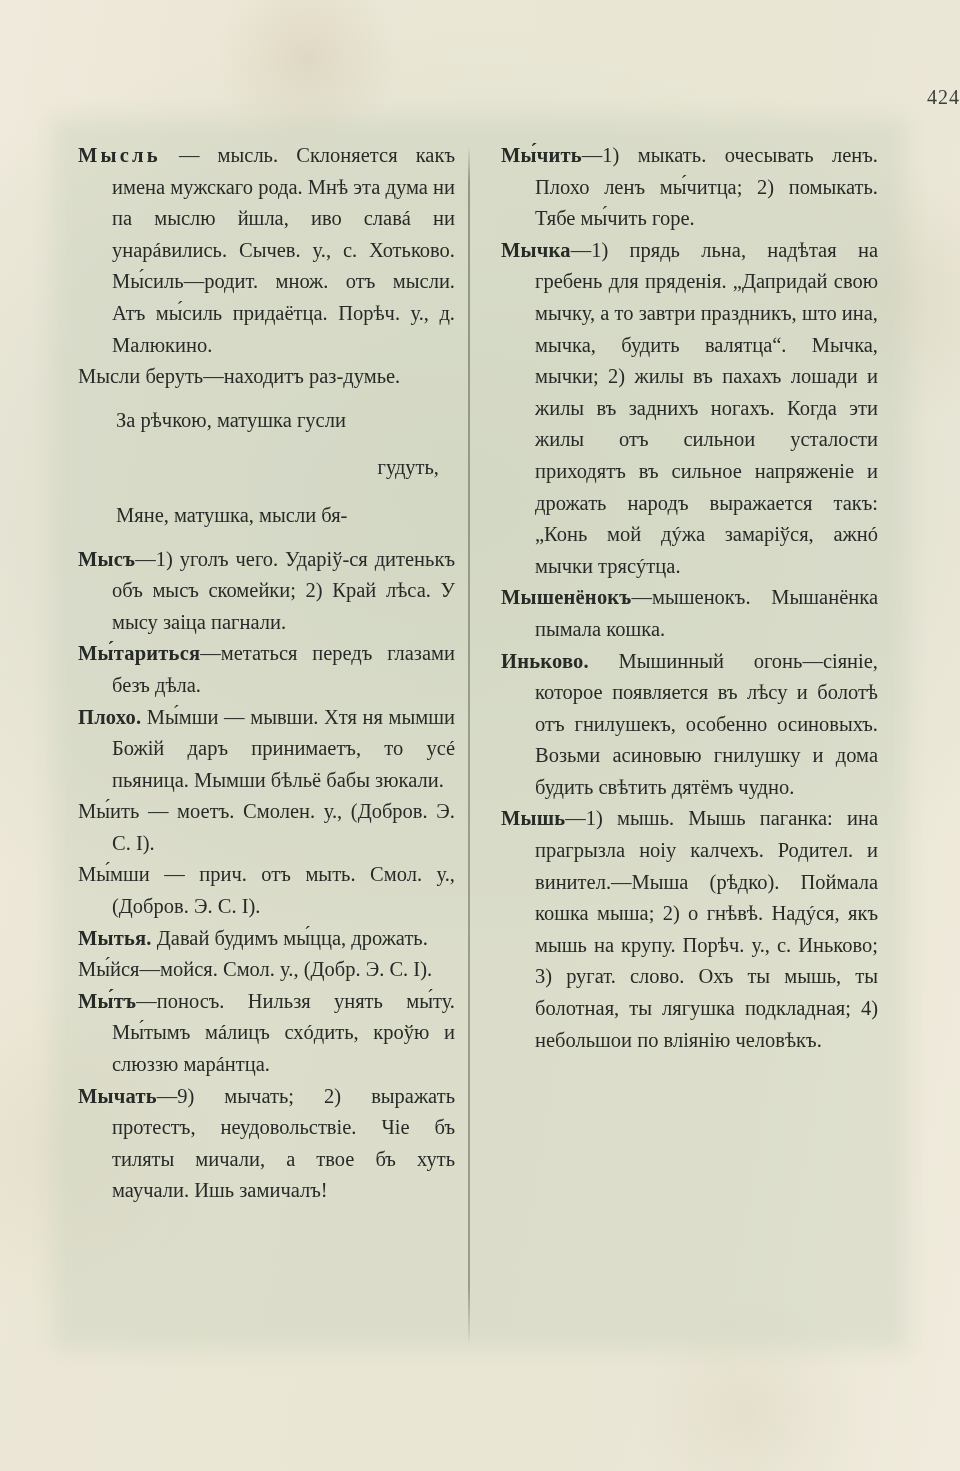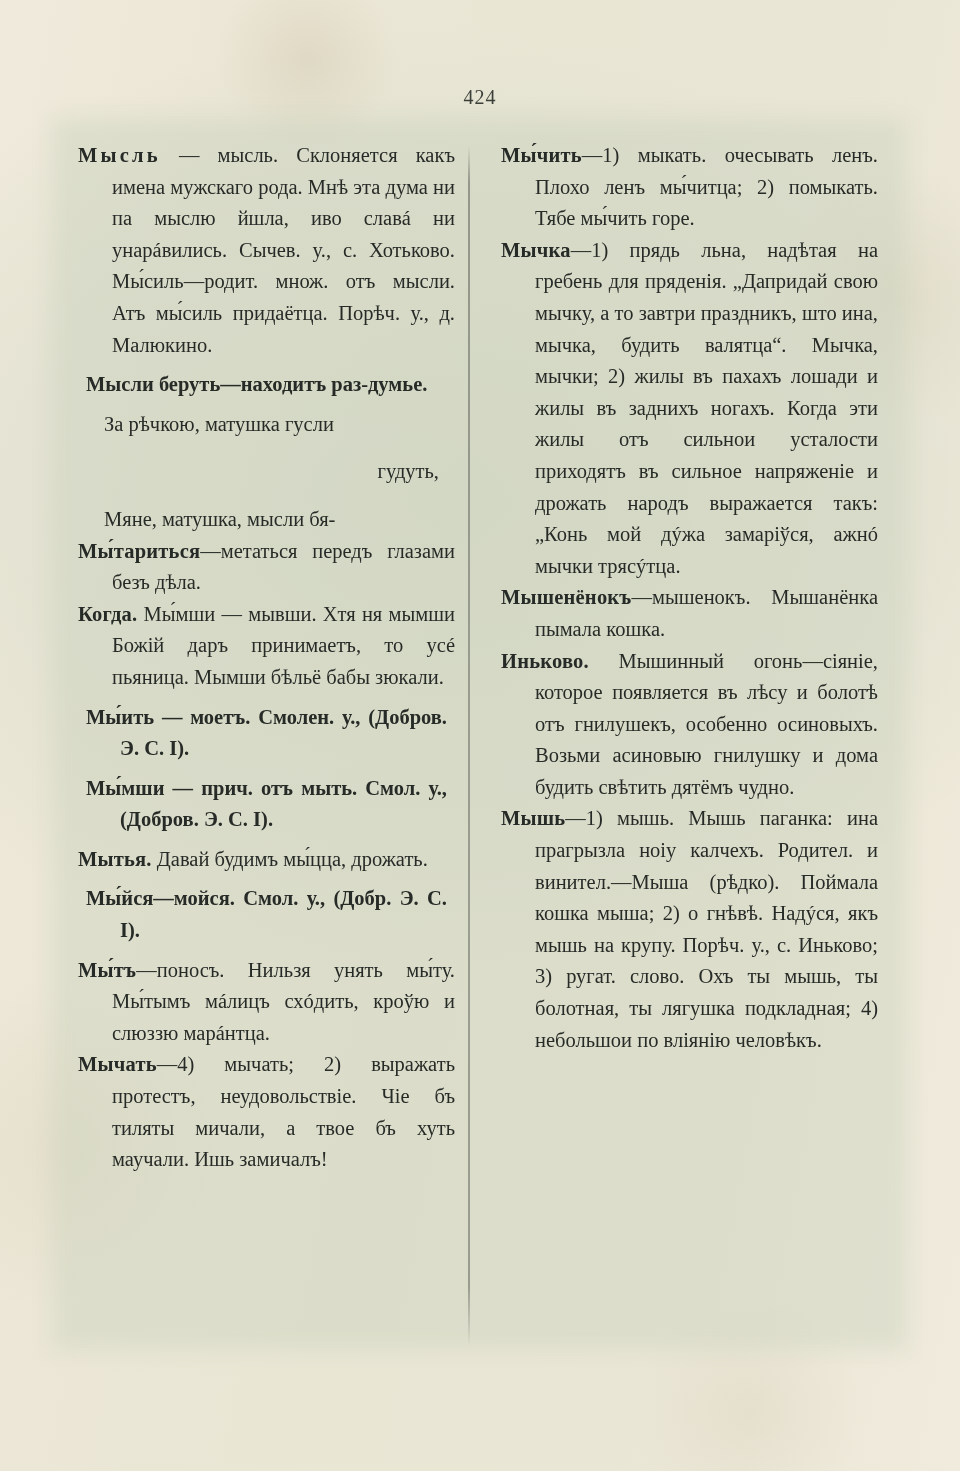--- a/index.html
+++ b/index.html
@@ -40,21 +40,21 @@
     background: rgba(198,207,186,0.38);
     filter: blur(10px);
     pointer-events: none;
   }
 
   #folio {
     position: absolute;
     top: 86px;
     left: 0;
     width: 960px;
-    text-align: center;
+    text-align: right;
     font-size: 20px;
     letter-spacing: 1px;
     color: #3a3f39;
   }
 
   #columns {
     position: absolute;
     left: 78px;
     top: 140px;
     width: 800px;
@@ -91,27 +91,26 @@
     padding-left: 34px;
     text-indent: -34px;
   }
   .hw {
     font-weight: bold;
     letter-spacing: 0.2px;
     margin-top: 28px;
   }
   .hw.spaced { letter-spacing: 3.2px; }
   .cont {
-    margin: 8px;
+    margin: 0;
     padding-left: 34px;
     text-indent: -34px;
-    font-weight: bold;
   }
   .verse {
-    margin: 0;
+    margin: 12px;
     padding: 0 0 0 26px;
     text-indent: 0;
     text-align: justify;
   }
   .verse-end {
     margin: 16px;
     padding: 0;
     text-align: right;
     text-indent: 0;
   }
@@ -126,28 +125,29 @@
 
   <div id="rule"></div>
 
   <div id="columns">
     <div class="col left" id="col-left">
         <p class="entry"><span class="hw spaced">Мысль</span><span> — мысль. Склоняется какъ имена мужскаго рода. Мнѣ эта дума ни па мыслю йшла, иво славá ни унарáвились. Сычев. у., с. Хотьково. Мы́силь—родит. множ. отъ мысли. Атъ мы́силь придаётца. Порѣч. у., д. Малюкино.</span></p>
         <p class="cont">Мысли беруть—находитъ раз-думье.</p>
         <p class="verse">За рѣчкою, матушка гусли</p>
         <p class="verse-end">гудуть,</p>
         <p class="verse">Мяне, матушка, мысли бя-</p>
+        <p class="entry"><span class="hw">Мысъ</span><span>—1) уголъ чего. Ударiў-ся дитенькъ объ мысъ скомейки; 2) Край лѣса. У мысу заiца пагнали.</span></p>
         <p class="entry"><span class="hw">Мы́тариться</span><span>—метаться передъ глазами безъ дѣла.</span></p>
-        <p class="entry"><span class="hw">Когда.</span><span> Мы́мши — мывши. Хтя ня мымши Божiй даръ принимаетъ, то усé пьяница. Мымши бѣльё бабы зюкали.</span></p>
+        <p class="entry"><span class="hw">Плохо.</span><span> Мы́мши — мывши. Хтя ня мымши Божiй даръ принимаетъ, то усé пьяница. Мымши бѣльё бабы зюкали.</span></p>
         <p class="cont">Мы́ить — моетъ. Смолен. у., (Добров. Э. С. I).</p>
         <p class="cont">Мы́мши — прич. отъ мыть. Смол. у., (Добров. Э. С. I).</p>
         <p class="entry"><span class="hw">Мытья.</span><span> Давай будимъ мы́цца, дрожать.</span></p>
         <p class="cont">Мы́йся—мойся. Смол. у., (Добр. Э. С. I).</p>
         <p class="entry"><span class="hw">Мы́тъ</span><span>—поносъ. Нильзя унять мы́ту. Мы́тымъ мáлицъ схóдить, кроўю и слюззю марáнтца.</span></p>
-        <p class="entry"><span class="hw">Мычать</span><span>—4) мычать; 2) выражать протестъ, неудовольствiе. Чiе бъ тиляты мичали, а твое бъ хуть маучали. Ишь замичалъ!</span></p>
+        <p class="entry"><span class="hw">Мычать</span><span>—9) мычать; 2) выражать протестъ, неудовольствiе. Чiе бъ тиляты мичали, а твое бъ хуть маучали. Ишь замичалъ!</span></p>
       </div>
     <div class="col right" id="col-right">
         <p class="entry"><span class="hw">Мы́чить</span><span>—1) мыкать. очесывать ленъ. Плохо ленъ мы́читца; 2) помыкать. Тябе мы́чить горе.</span></p>
         <p class="entry"><span class="hw">Мычка</span><span>—1) прядь льна, надѣтая на гребень для пряденiя. „Дапридай свою мычку, а то завтри праздникъ, што ина, мычка, будить валятца“. Мычка, мычки; 2) жилы въ пахахъ лошади и жилы въ заднихъ ногахъ. Когда эти жилы отъ сильнои усталости приходятъ въ сильное напряженiе и дрожать народъ выражается такъ: „Конь мой дýжа замарiўся, ажнó мычки трясýтца.</span></p>
         <p class="entry"><span class="hw">Мышенёнокъ</span><span>—мышенокъ. Мышанёнка пымала кошка.</span></p>
         <p class="entry"><span class="hw">Иньково.</span><span> Мышинный огонь—сiянiе, которое появляется въ лѣсу и болотѣ отъ гнилушекъ, особенно осиновыхъ. Возьми асиновыю гнилушку и дома будить свѣтить дятёмъ чудно.</span></p>
         <p class="entry"><span class="hw">Мышь</span><span>—1) мышь. Мышь паганка: ина прагрызла ноiу калчехъ. Родител. и винител.—Мыша (рѣдко). Поймала кошка мыша; 2) о гнѣвѣ. Надýся, якъ мышь на крупу. Порѣч. у., с. Иньково; 3) ругат. слово. Охъ ты мышь, ты болотная, ты лягушка подкладная; 4) небольшои по влiянiю человѣкъ.</span></p>
       </div>
   </div>
 </div>

